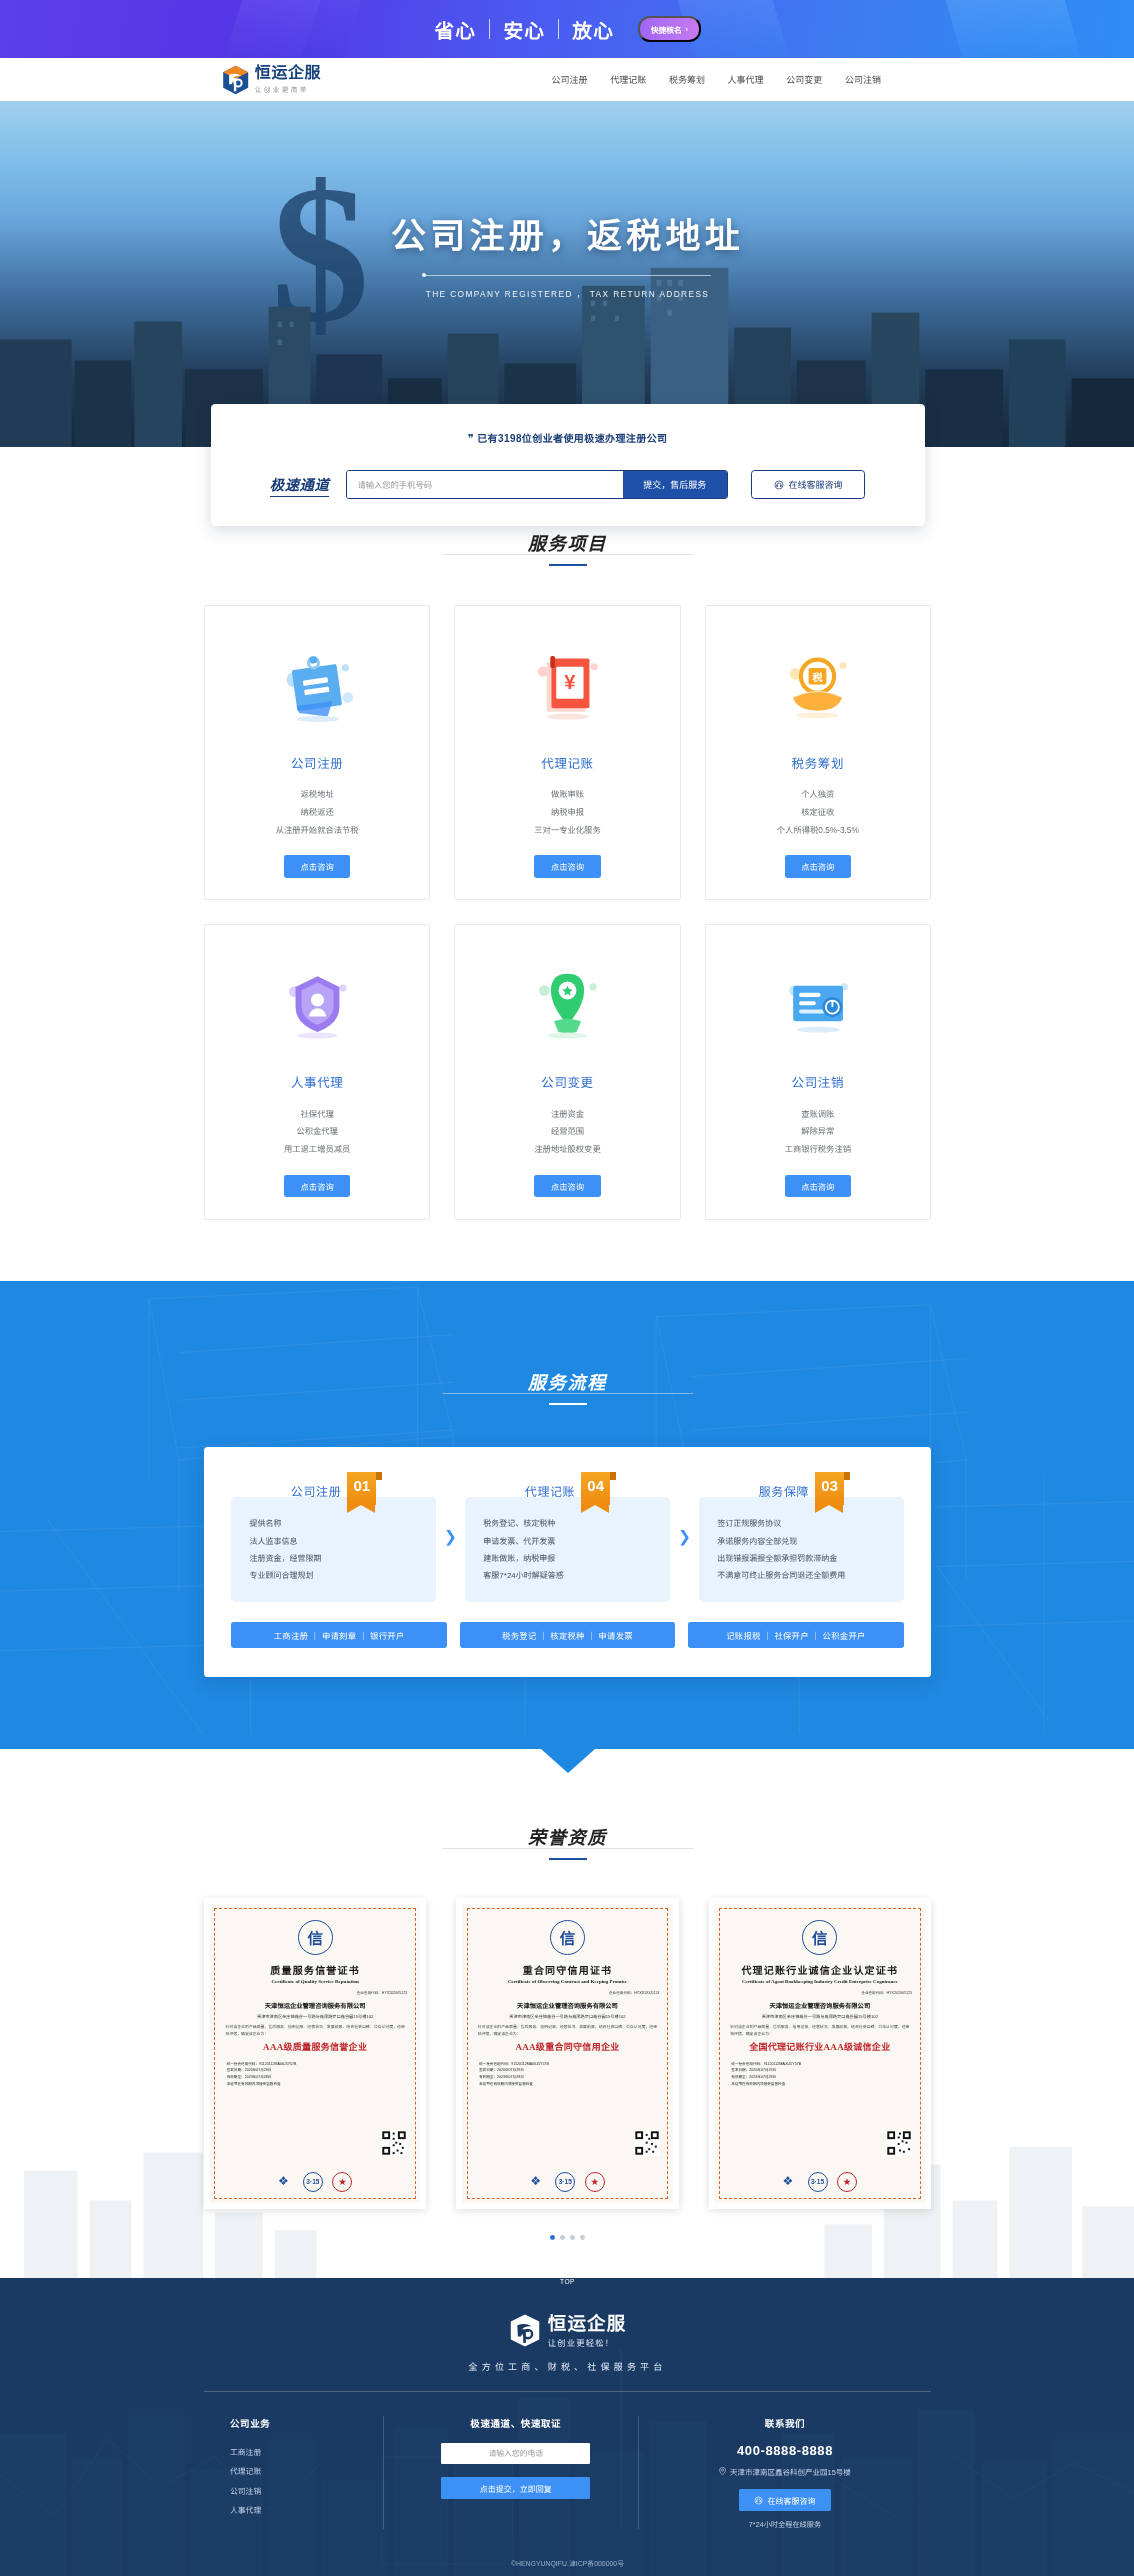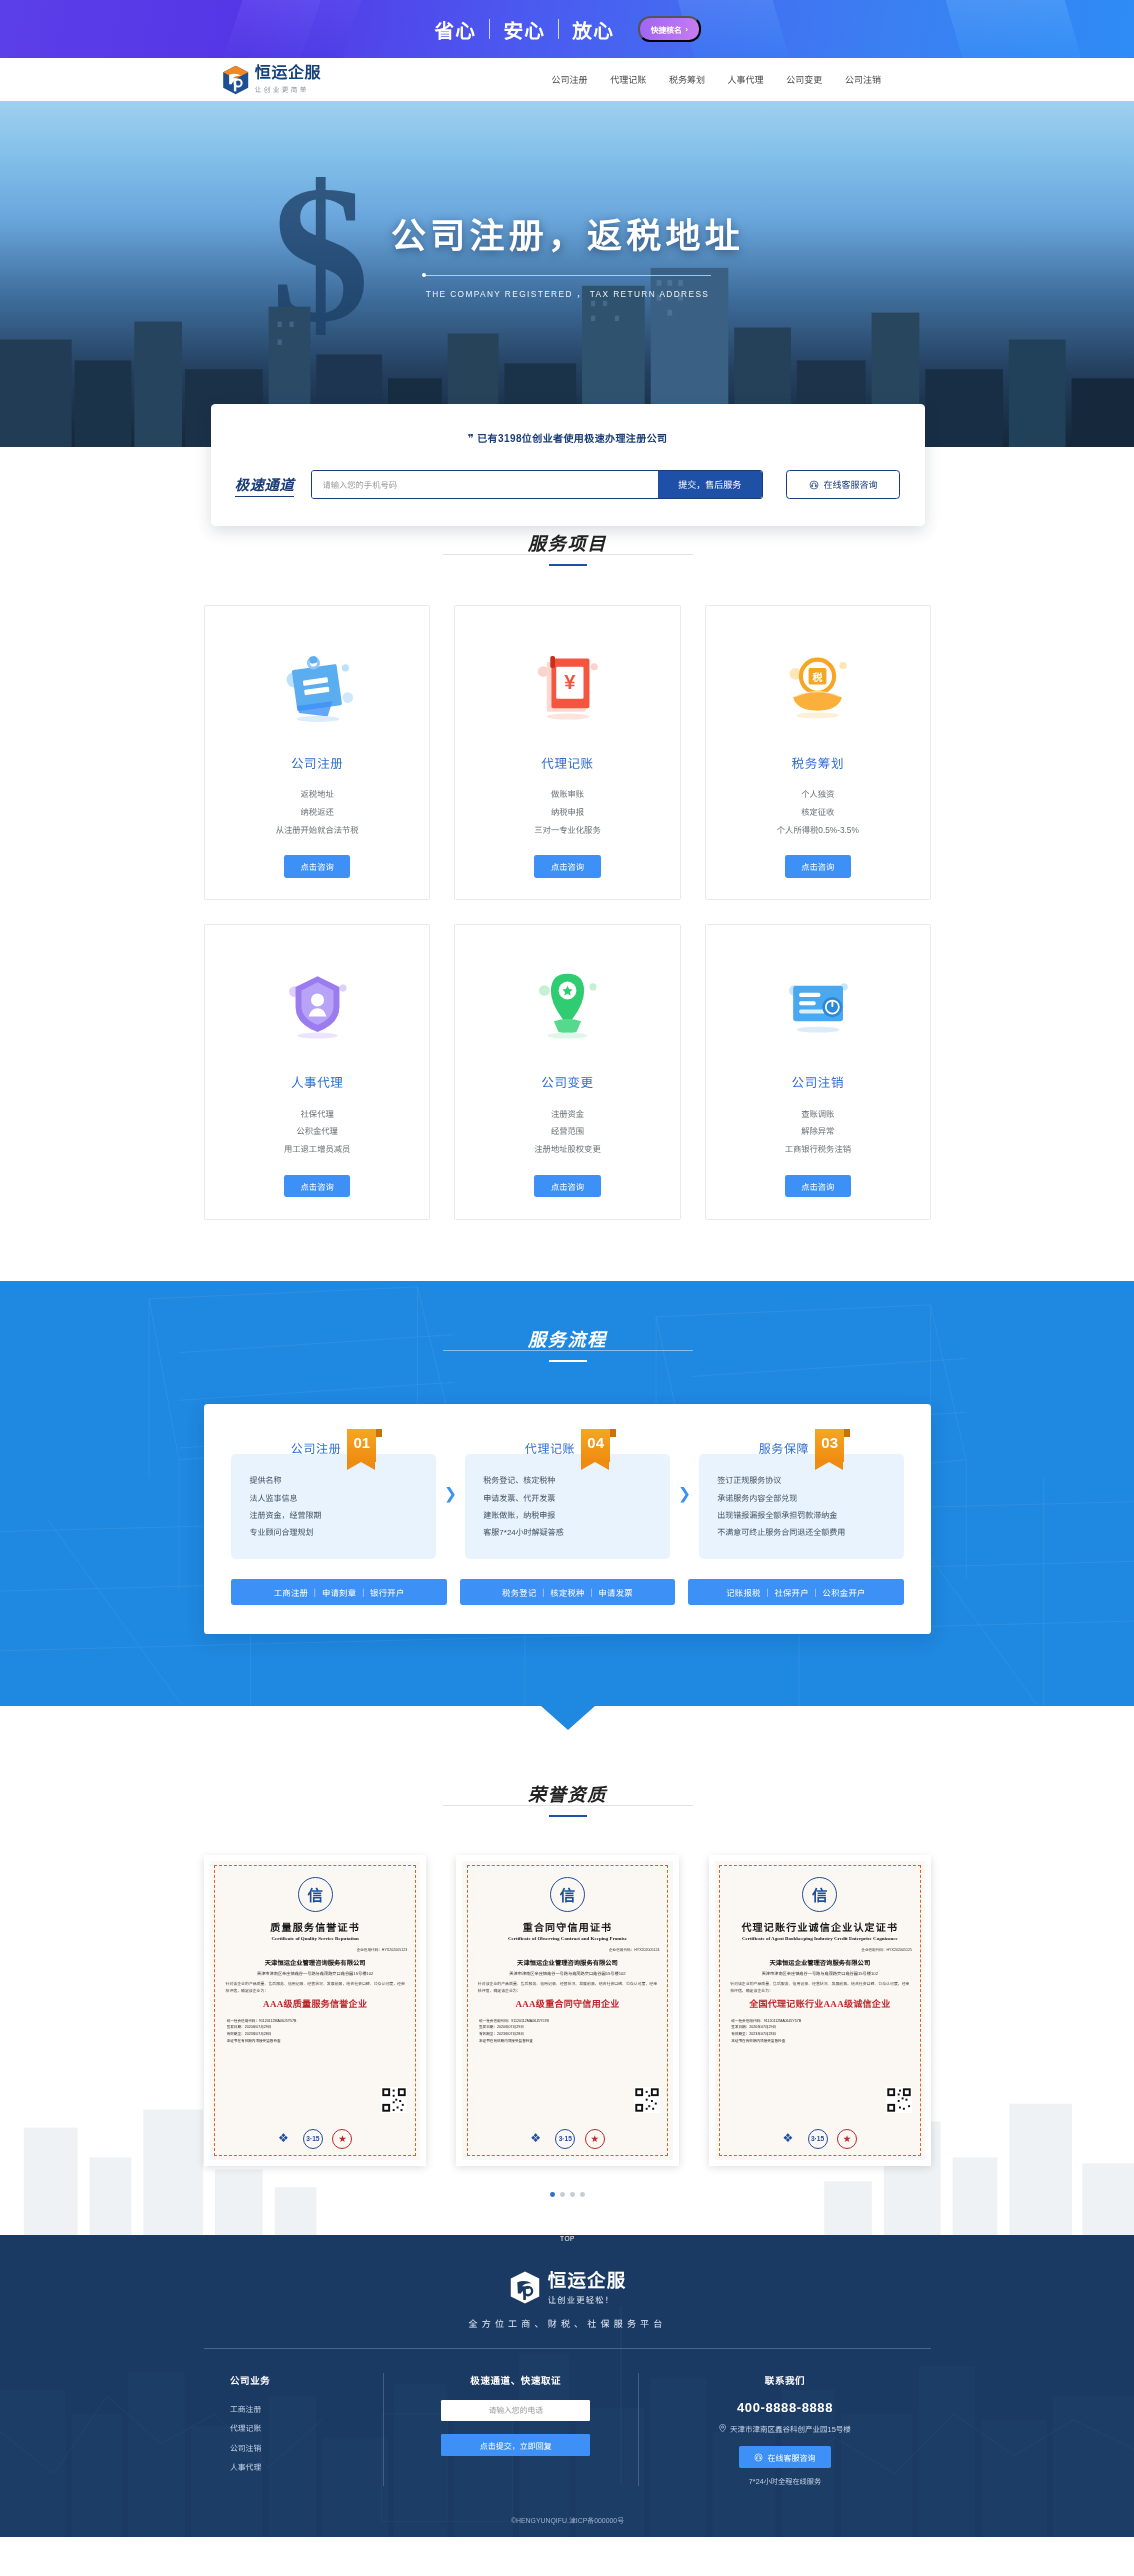--- a/index.html
+++ b/index.html
@@ -71,21 +71,21 @@
     box-shadow:0 4.2px 15.5px rgba(20,40,70,.16); padding:26px 0 27.4px;
   }
   .lead-head { text-align:center; font-size:10px; color:#1a3d78; font-weight:bold; letter-spacing:0.4px; }
   .lead-head .qm { color:#1a3d78; font-size:11.3px; font-style:italic; margin-right:4.8px; letter-spacing:-1.2px; }
   .lead-row { display:flex; align-items:center; justify-content:center; gap:8px; margin-top:25px; }
   .chan-label {
     font-size:14.3px; font-weight:bold; color:#1a3d78; font-style:italic;
     letter-spacing:0.6px; margin-right:8.3px; position:relative; padding-bottom:2.4px;
   }
   .chan-label::after { content:""; position:absolute; left:0; bottom:-1.2px; width:100%; height:1.8px; background:#1a3d78; }
-  .inputbox { display:flex; width:452px; height:29px; border:0.6px solid #1a3d78; border-radius:3px; overflow:hidden; background:#fff; }
+  .inputbox { display:flex; width:382px; height:29px; border:0.6px solid #1a3d78; border-radius:3px; overflow:hidden; background:#fff; }
   .inputbox input { flex:1; border:none; outline:none; padding:0 10.7px; font-size:8.3px; color:#333; font-family:inherit; }
   .inputbox input::placeholder { color:#9a9a9a; }
   .btn-submit { width:104px; background:#1e50a8; color:#fff; border:none; font-size:9px; cursor:pointer; font-family:inherit; }
   .btn-kf {
     margin-left:15.5px; display:flex; align-items:center; justify-content:center; gap:4.8px;
     width:114px; height:29px; border:0.6px solid #1a3d78; border-radius:3.6px;
     color:#1a3d78; font-size:9px; background:#fff; cursor:pointer; font-family:inherit;
   }
 
   
@@ -107,21 +107,21 @@
   .card .feat { font-size:8.3px; color:#6b7076; line-height:2.15; }
   .btn-ask {
     margin-top:15.5px; display:inline-block; background:#3d90f5; color:#fff;
     border:none; border-radius:2.4px; padding:5.4px 16.7px; font-size:8.3px;
     cursor:pointer; font-family:inherit;
   }
 
   
   .process {
     background:#1f88e0; position:relative; overflow:hidden;
-    padding:32px 0 72px; margin-top:6px;
+    padding:75px 0 72px; margin-top:6px;
   }
   .process .blueprint { position:absolute; inset:0; opacity:.2; }
   .process .sec-title h2 { color:#fff; }
   .process .sec-title .bar { background:#fff; }
   .process .sec-title .hr { background:rgba(255,255,255,.45); }
   .proc-card {
     position:relative; z-index:4; background:#fff; border-radius:3.6px;
     margin-top:42px; padding:25px 27.4px 29px;
     box-shadow:0 6px 18px rgba(10,50,100,.16);
   }

